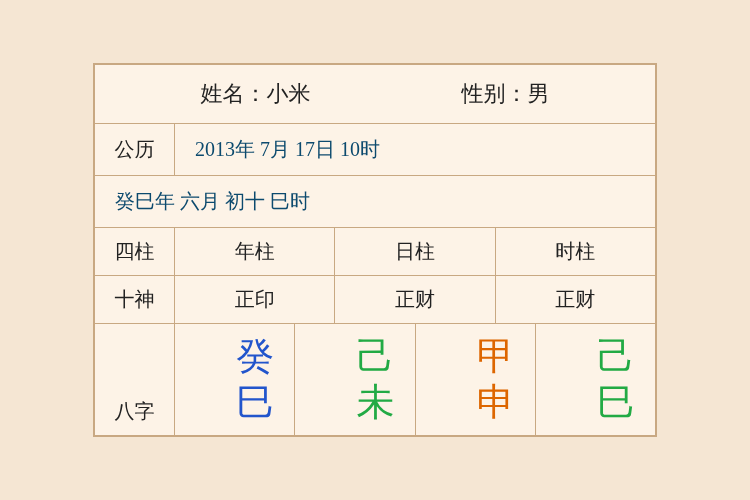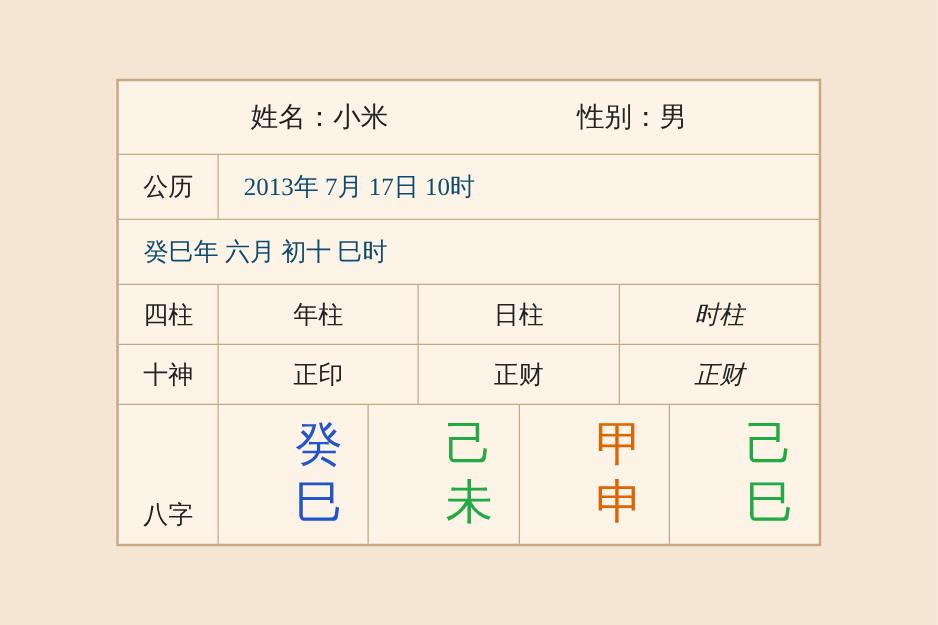--- a/index.html
+++ b/index.html
@@ -64,21 +64,20 @@
       padding: 10px 5px;
       font-size: 20px;
       color: #222;
       border-right: 1px solid #c8a882;
       display: flex;
       align-items: flex-end;
       justify-content: center;
     }
     .grid-cell:last-child {
       border-right: none;
-      font-style: italic;
     }
     .grid-cell.row-label {
       width: 80px;
       min-width: 80px;
       flex: none;
       border-right: 1px solid #c8a882;
     }
     .bazi-cell {
       flex: 1;
       text-align: center;

